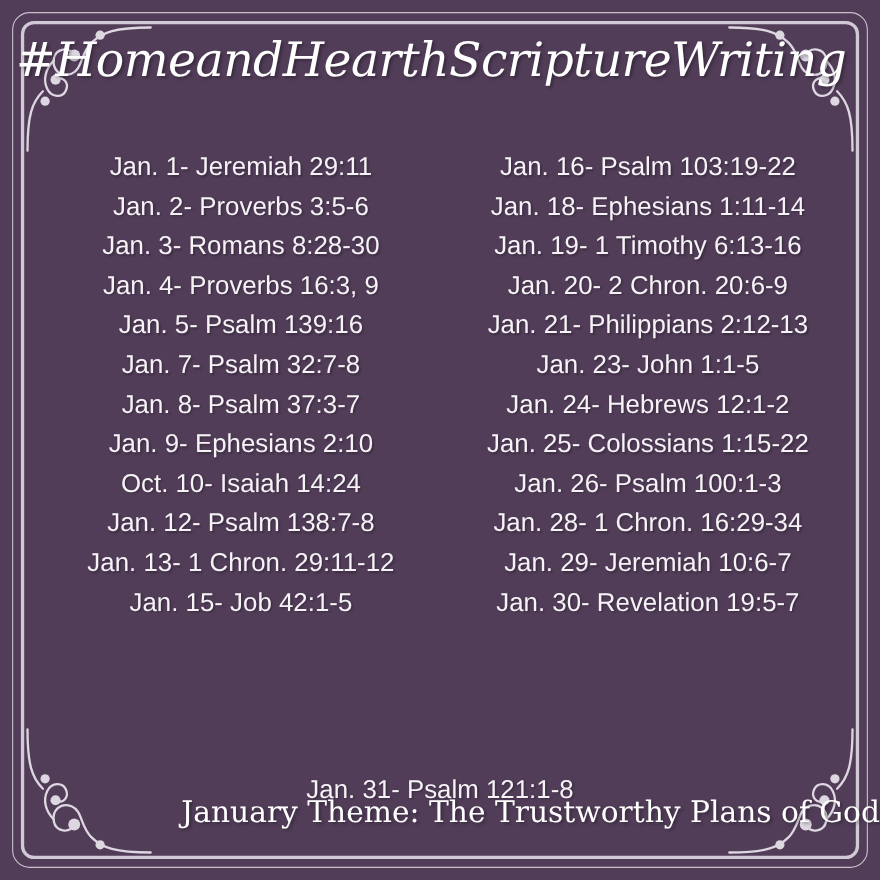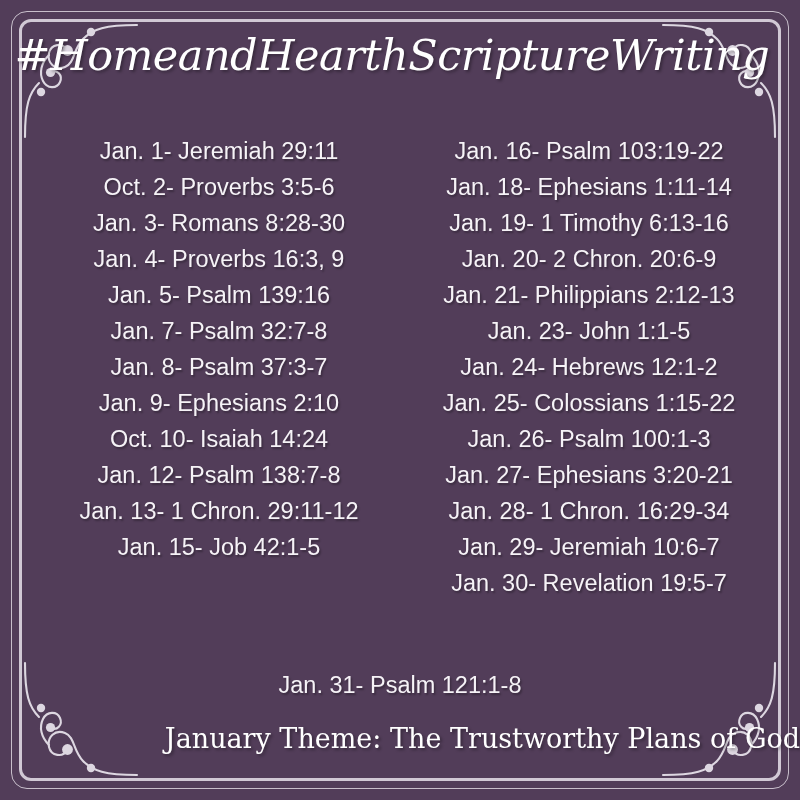--- a/index.html
+++ b/index.html
@@ -63,41 +63,42 @@
     white-space: nowrap;
   }
 
   
   .columns {
     position: absolute;
     left: 34px;
     right: 26px;
     top: 133px;
     display: flex;
+    align-items: flex-end;
   }
   .col {
     flex: 1 1 50%;
     display: flex;
     flex-direction: column;
   }
   .entry {
     height: 36px;
     line-height: 36px;
     text-align: center;
     font-size: 23.5px;
     color: #f6f3f7;
     white-space: nowrap;
     text-shadow: 1.5px 1.5px 2px rgba(0,0,0,0.30);
   }
 
   
   .final-entry {
     position: absolute;
     left: 0; right: 0;
-    top: 672px;
+    top: 704px;
     text-align: center;
     font-size: 23.5px;
     color: #f6f3f7;
     white-space: nowrap;
     text-shadow: 1.5px 1.5px 2px rgba(0,0,0,0.30);
   }
   .theme {
     position: absolute;
     left: 0; right: 0;
     top: 723px;
@@ -169,21 +170,21 @@
       <circle cx="22" cy="73" r="4.2"></circle>
       <circle cx="72" cy="13" r="4.2"></circle>
     </g>
   </svg>
 
   <div class="title">#HomeandHearthScriptureWriting</div>
 
   <div class="columns">
     <div class="col" id="left-col">
         <div class="entry">Jan. 1- Jeremiah 29:11</div>
-        <div class="entry">Oct. 2-  Proverbs 3:5-6</div>
+        <div class="entry">Jan. 2-  Proverbs 3:5-6</div>
         <div class="entry">Jan. 3-  Romans 8:28-30</div>
         <div class="entry">Jan. 4-  Proverbs 16:3, 9</div>
         <div class="entry">Jan. 5- Psalm 139:16</div>
         <div class="entry">Jan. 7- Psalm 32:7-8</div>
         <div class="entry">Jan. 8- Psalm 37:3-7</div>
         <div class="entry">Jan. 9- Ephesians 2:10</div>
         <div class="entry">Oct. 10- Isaiah 14:24</div>
         <div class="entry">Jan. 12- Psalm 138:7-8</div>
         <div class="entry">Jan. 13- 1 Chron. 29:11-12</div>
         <div class="entry">Jan. 15- Job 42:1-5</div>
@@ -191,21 +192,20 @@
     <div class="col" id="right-col">
         <div class="entry">Jan. 16- Psalm 103:19-22</div>
         <div class="entry">Jan. 18- Ephesians 1:11-14</div>
         <div class="entry">Jan. 19- 1 Timothy 6:13-16</div>
         <div class="entry">Jan. 20- 2 Chron. 20:6-9</div>
         <div class="entry">Jan. 21- Philippians 2:12-13</div>
         <div class="entry">Jan. 23- John 1:1-5</div>
         <div class="entry">Jan. 24- Hebrews 12:1-2</div>
         <div class="entry">Jan. 25- Colossians 1:15-22</div>
         <div class="entry">Jan. 26- Psalm 100:1-3</div>
-        <div class="entry">Jan. 27- Ephesians 3:20-21</div>
         <div class="entry">Jan. 28- 1 Chron. 16:29-34</div>
         <div class="entry">Jan. 29- Jeremiah 10:6-7</div>
         <div class="entry">Jan. 30- Revelation 19:5-7</div>
       </div>
   </div>
 
   <div class="final-entry">Jan. 31- Psalm 121:1-8</div>
 
   <div class="theme">January Theme: The Trustworthy Plans of God</div>
 

